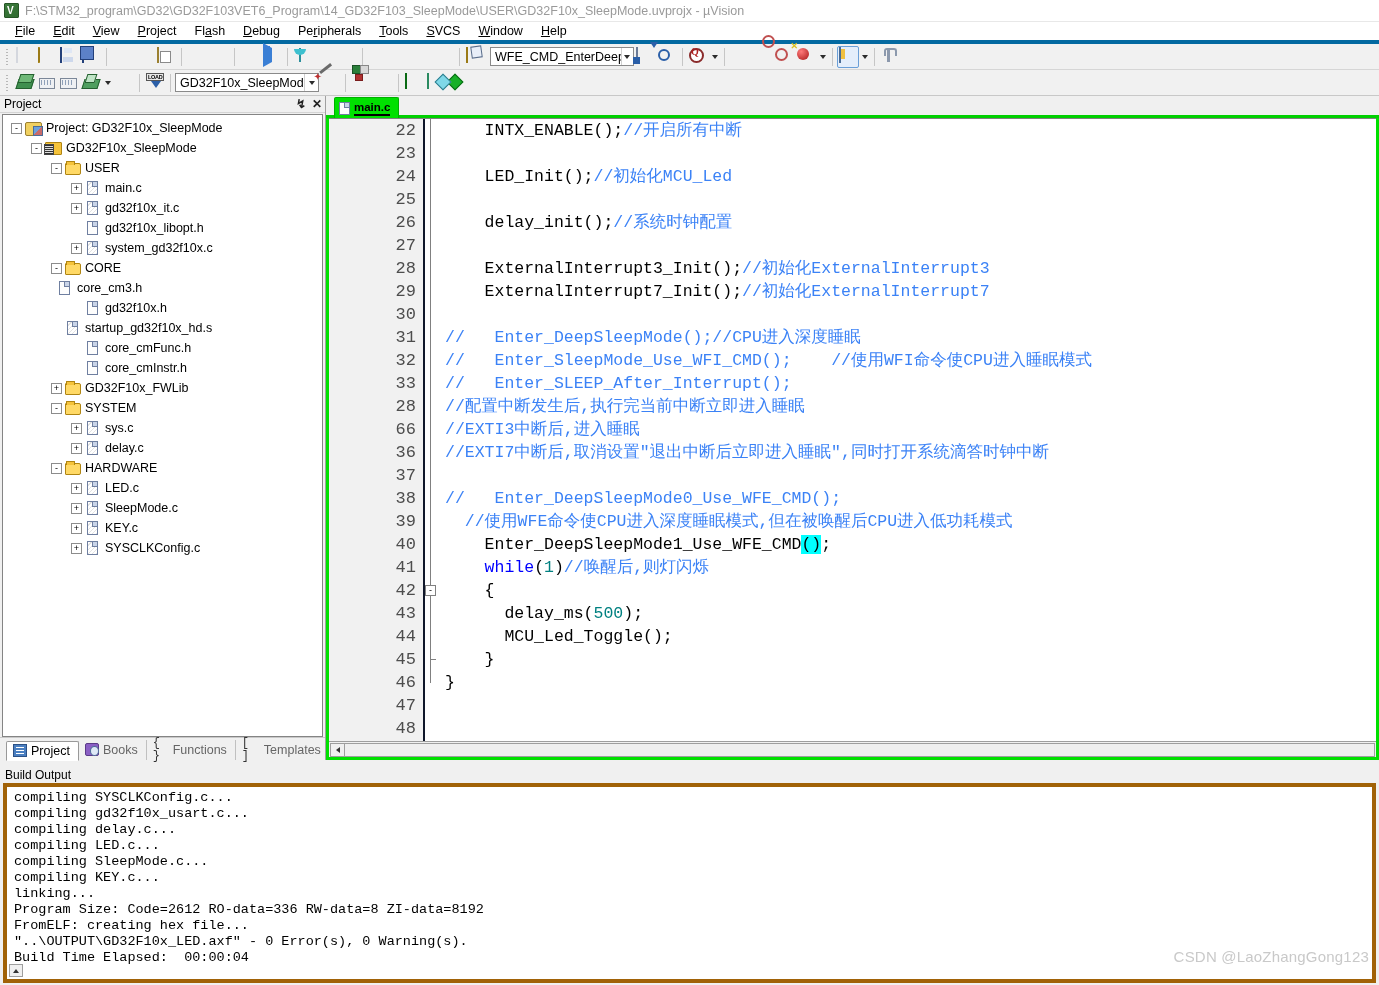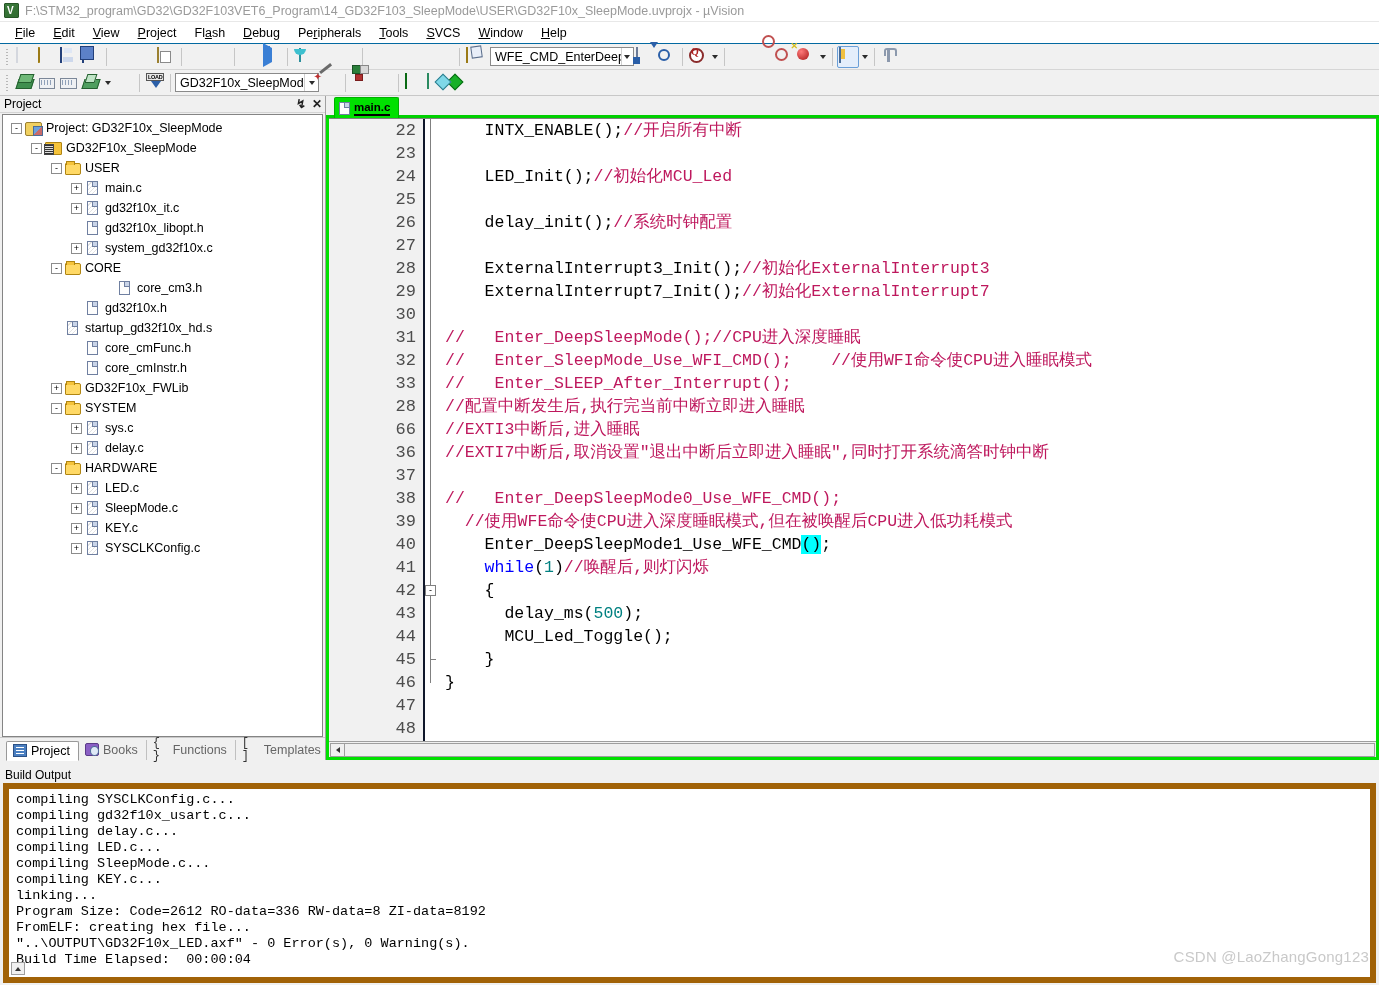--- a/index.html
+++ b/index.html
@@ -32,21 +32,21 @@
     font-family: "Liberation Sans", sans-serif;
   }
   .title-text {
     color: #9a9a9a; font-size: 12.5px; white-space: nowrap;
     font-family: "Liberation Sans", sans-serif;
   }
 
   
   .menubar {
     height: 22px; background: #ffffff; display: flex; align-items: center;
-    padding-left: 6px; border-bottom: 1px solid #0369a1;
+    padding-left: 6px; border-bottom: 4px solid #0369a1;
   }
   .menu-item {
     padding: 2px 9px; font-size: 12.5px; color: #000; cursor: default;
     white-space: nowrap; font-family: "Liberation Sans", sans-serif;
   }
   .menu-item u { text-decoration: underline; }
 
   
   .toolbar {
     height: 26px; background: #f1f1f1; display: flex; align-items: center;
@@ -236,21 +236,21 @@
     font-family:"Liberation Sans", sans-serif;
   }
   .fold-line { position:absolute; width:1px; background:#808080; left:5px; }
   .fold-tick { position:absolute; height:1px; width:6px; background:#808080; left:5px; }
   .codecol { flex:1; position:relative; overflow:hidden; background:#fff; }
   .code-line {
     height:23px; line-height:23px; white-space:pre;
     font-family:"Liberation Mono","DejaVu Sans Mono",monospace;
     font-size: 16.5px; color:#000; padding-left:6px;
   }
-  .cm { color:#be185d; }
+  .cm { color:#3b82f6; }
   .kw { color:#0000ff; }
   .num { color:#008080; }
   .hl { background:#00ffff; color:#000; }
   .hscroll {
     height: 16px; background:#f0f0f0; border-top:1px solid #9e9e9e;
     display:flex; align-items:center; flex:none;
   }
   .hs-btn {
     width:15px; height:14px; margin-left:1px; background:#f0f0f0;
     border:1px solid #9e9e9e; display:flex; align-items:center; justify-content:center; flex:none;
@@ -261,21 +261,21 @@
   
   .build {
     position:absolute; left:0; top:766px; width:1379px; height:219px; background:#f0f0f0;
     display:flex; flex-direction:column;
   }
   .build-cap {
     height:17px; display:flex; align-items:center; padding-left:5px; font-size:12px;
     font-family:"Liberation Sans", sans-serif;
   }
   .build-body {
-    flex:1; margin: 0 3px 2px 3px; background:#fff; border:6px solid #a16207;
+    flex:1; margin: 0 3px 2px 3px; background:#fff; border:4px solid #a16207;
     position:relative; overflow:hidden; padding: 3px 0 0 7px;
   }
   .build-line {
     font-family:"Liberation Mono","DejaVu Sans Mono",monospace;
     font-size: 13.5px; line-height: 16px; color:#000; white-space:pre;
   }
   .build-scroll-btn {
     position:absolute; left:2px; bottom:2px; width:14px; height:13px;
     background:#f0f0f0; border:1px solid #9e9e9e;
     display:flex; align-items:center; justify-content:center;
@@ -579,21 +579,21 @@
           <div class="tree-row" style="padding-left: 68px;">
             <span class="exp">+</span>
             <span class="ico file hatch"></span>
             <span>system_gd32f10x.c</span>
           </div>
           <div class="tree-row" style="padding-left: 48px;">
             <span class="exp">-</span>
             <span class="ico folder open"></span>
             <span>CORE</span>
           </div>
-          <div class="tree-row" style="padding-left: 68px; margin-left: 32px;">
+          <div class="tree-row" style="padding-left: 40px;">
             <span class="exp-spacer"></span>
             <span class="ico file"></span>
             <span>core_cm3.h</span>
           </div>
           <div class="tree-row" style="padding-left: 68px;">
             <span class="exp-spacer"></span>
             <span class="ico file"></span>
             <span>gd32f10x.h</span>
           </div>
           <div class="tree-row" style="padding-left: 48px;">

